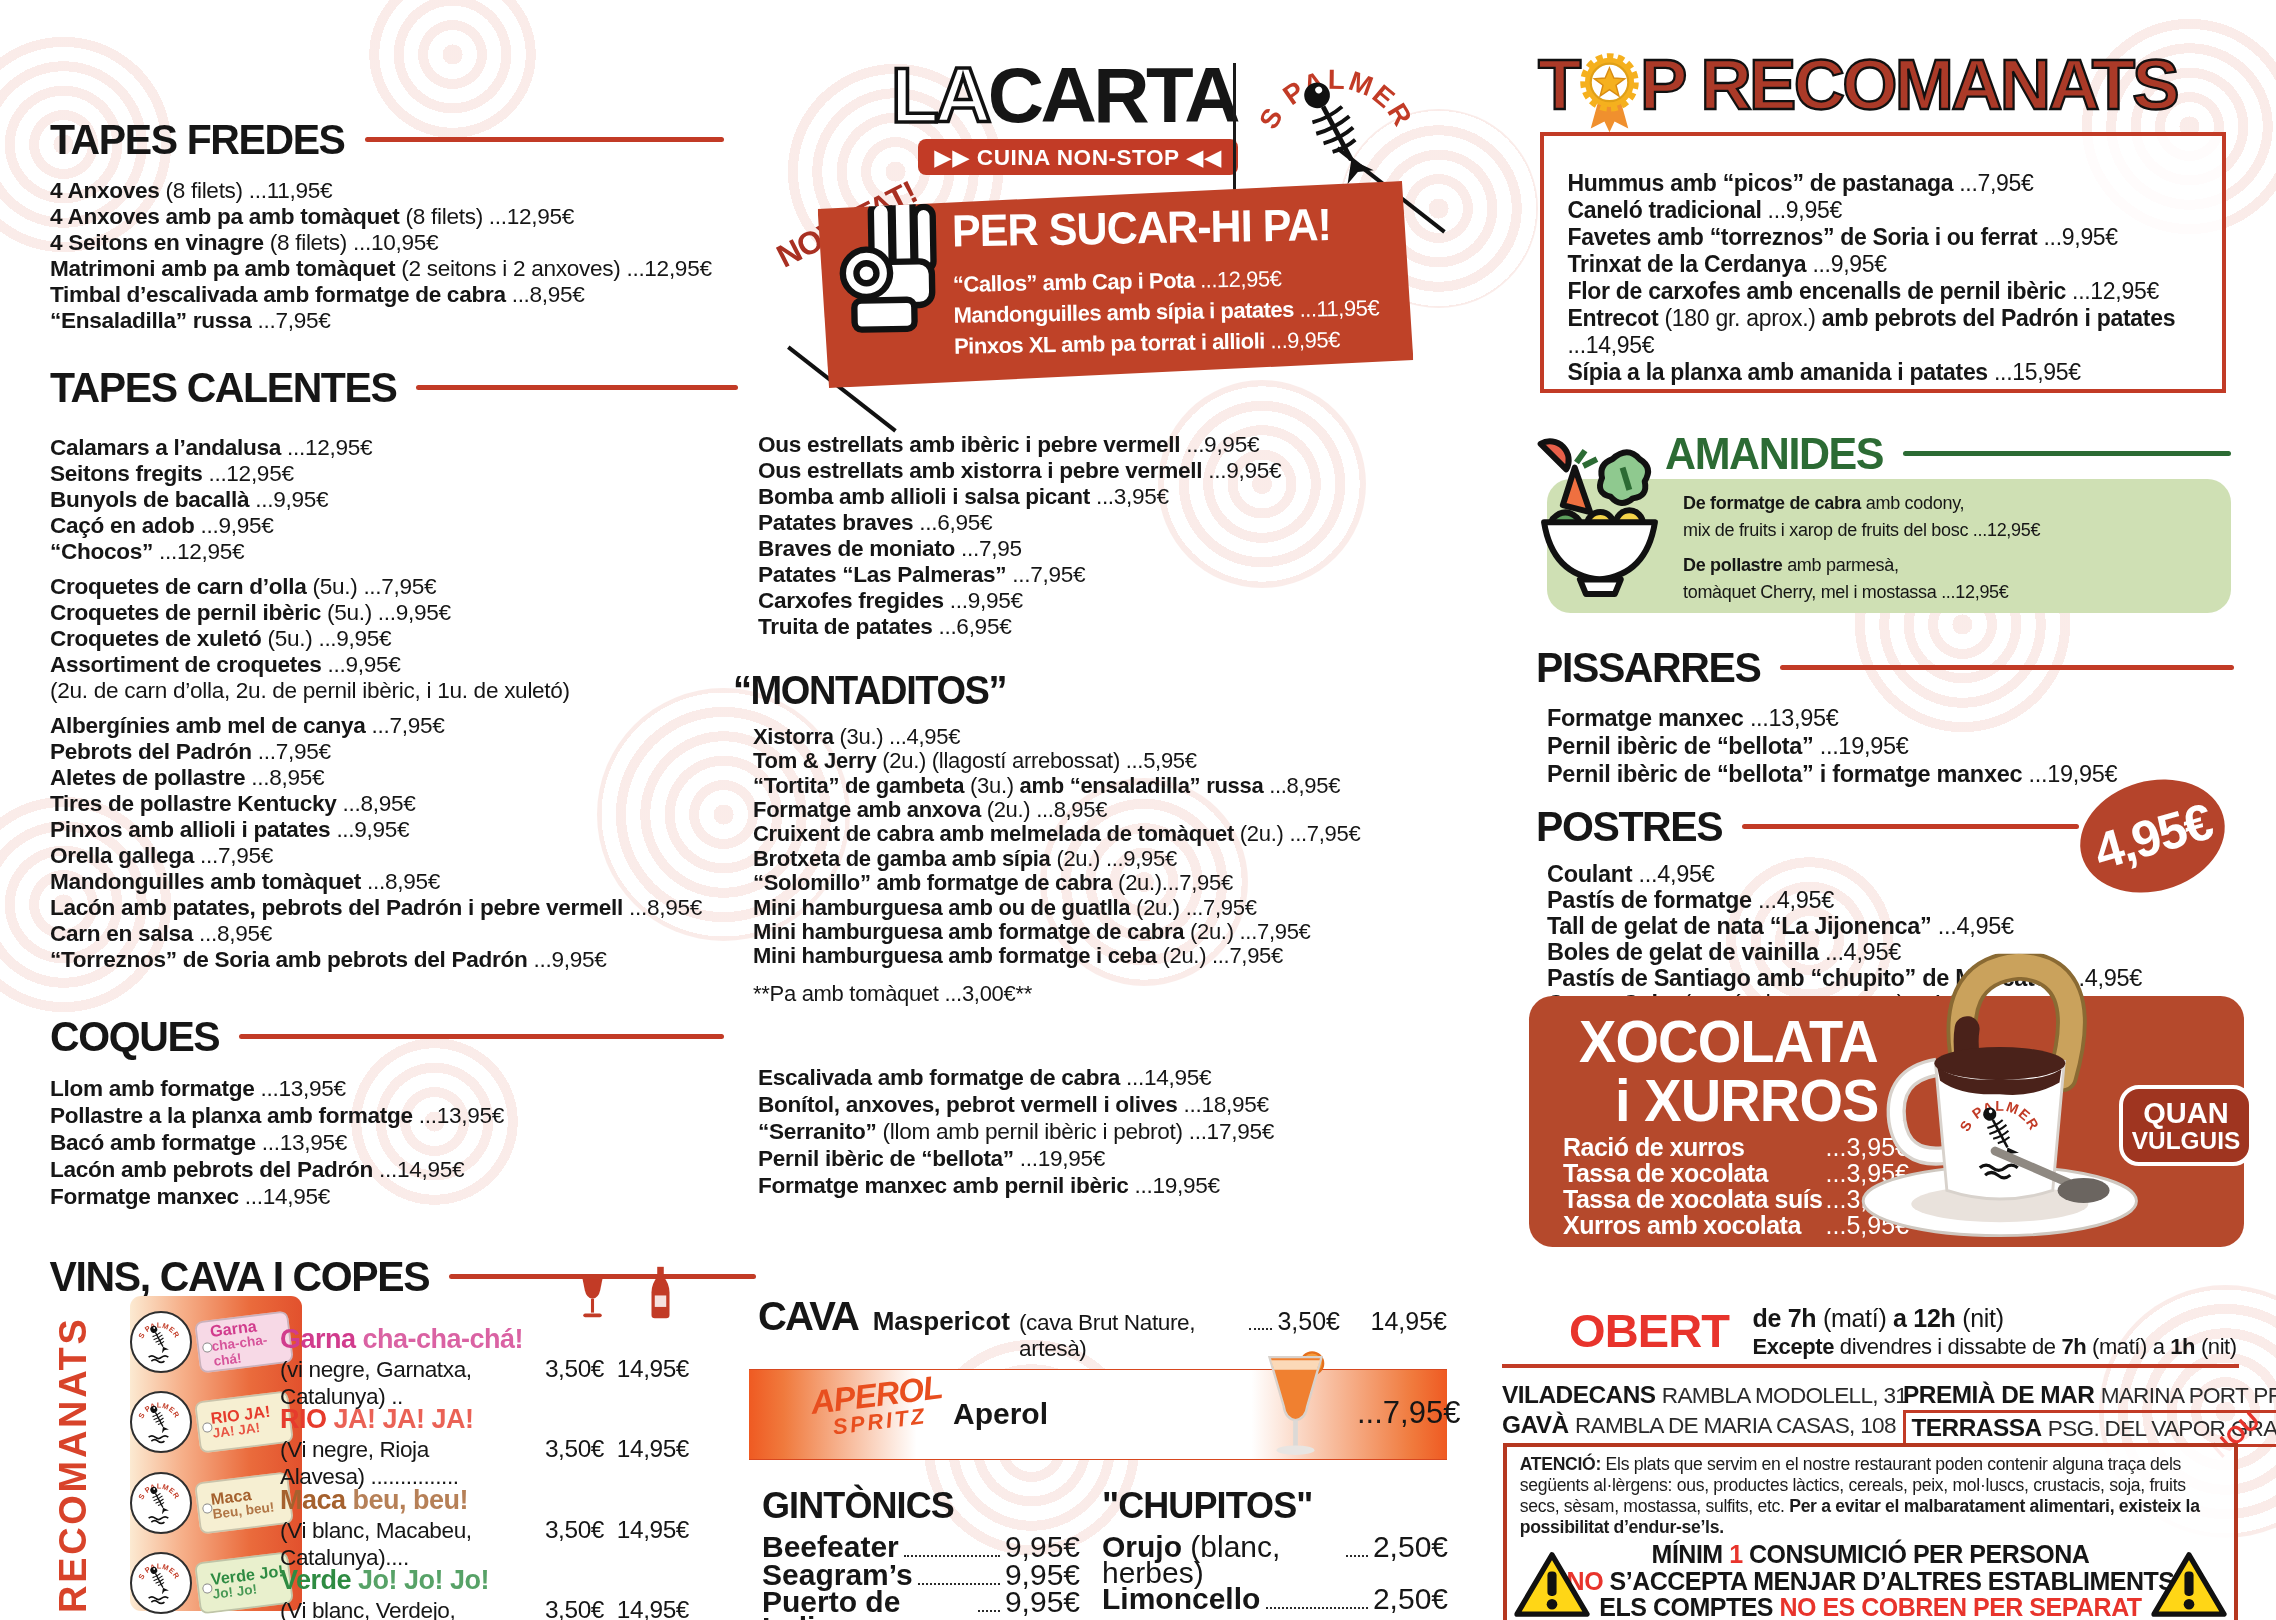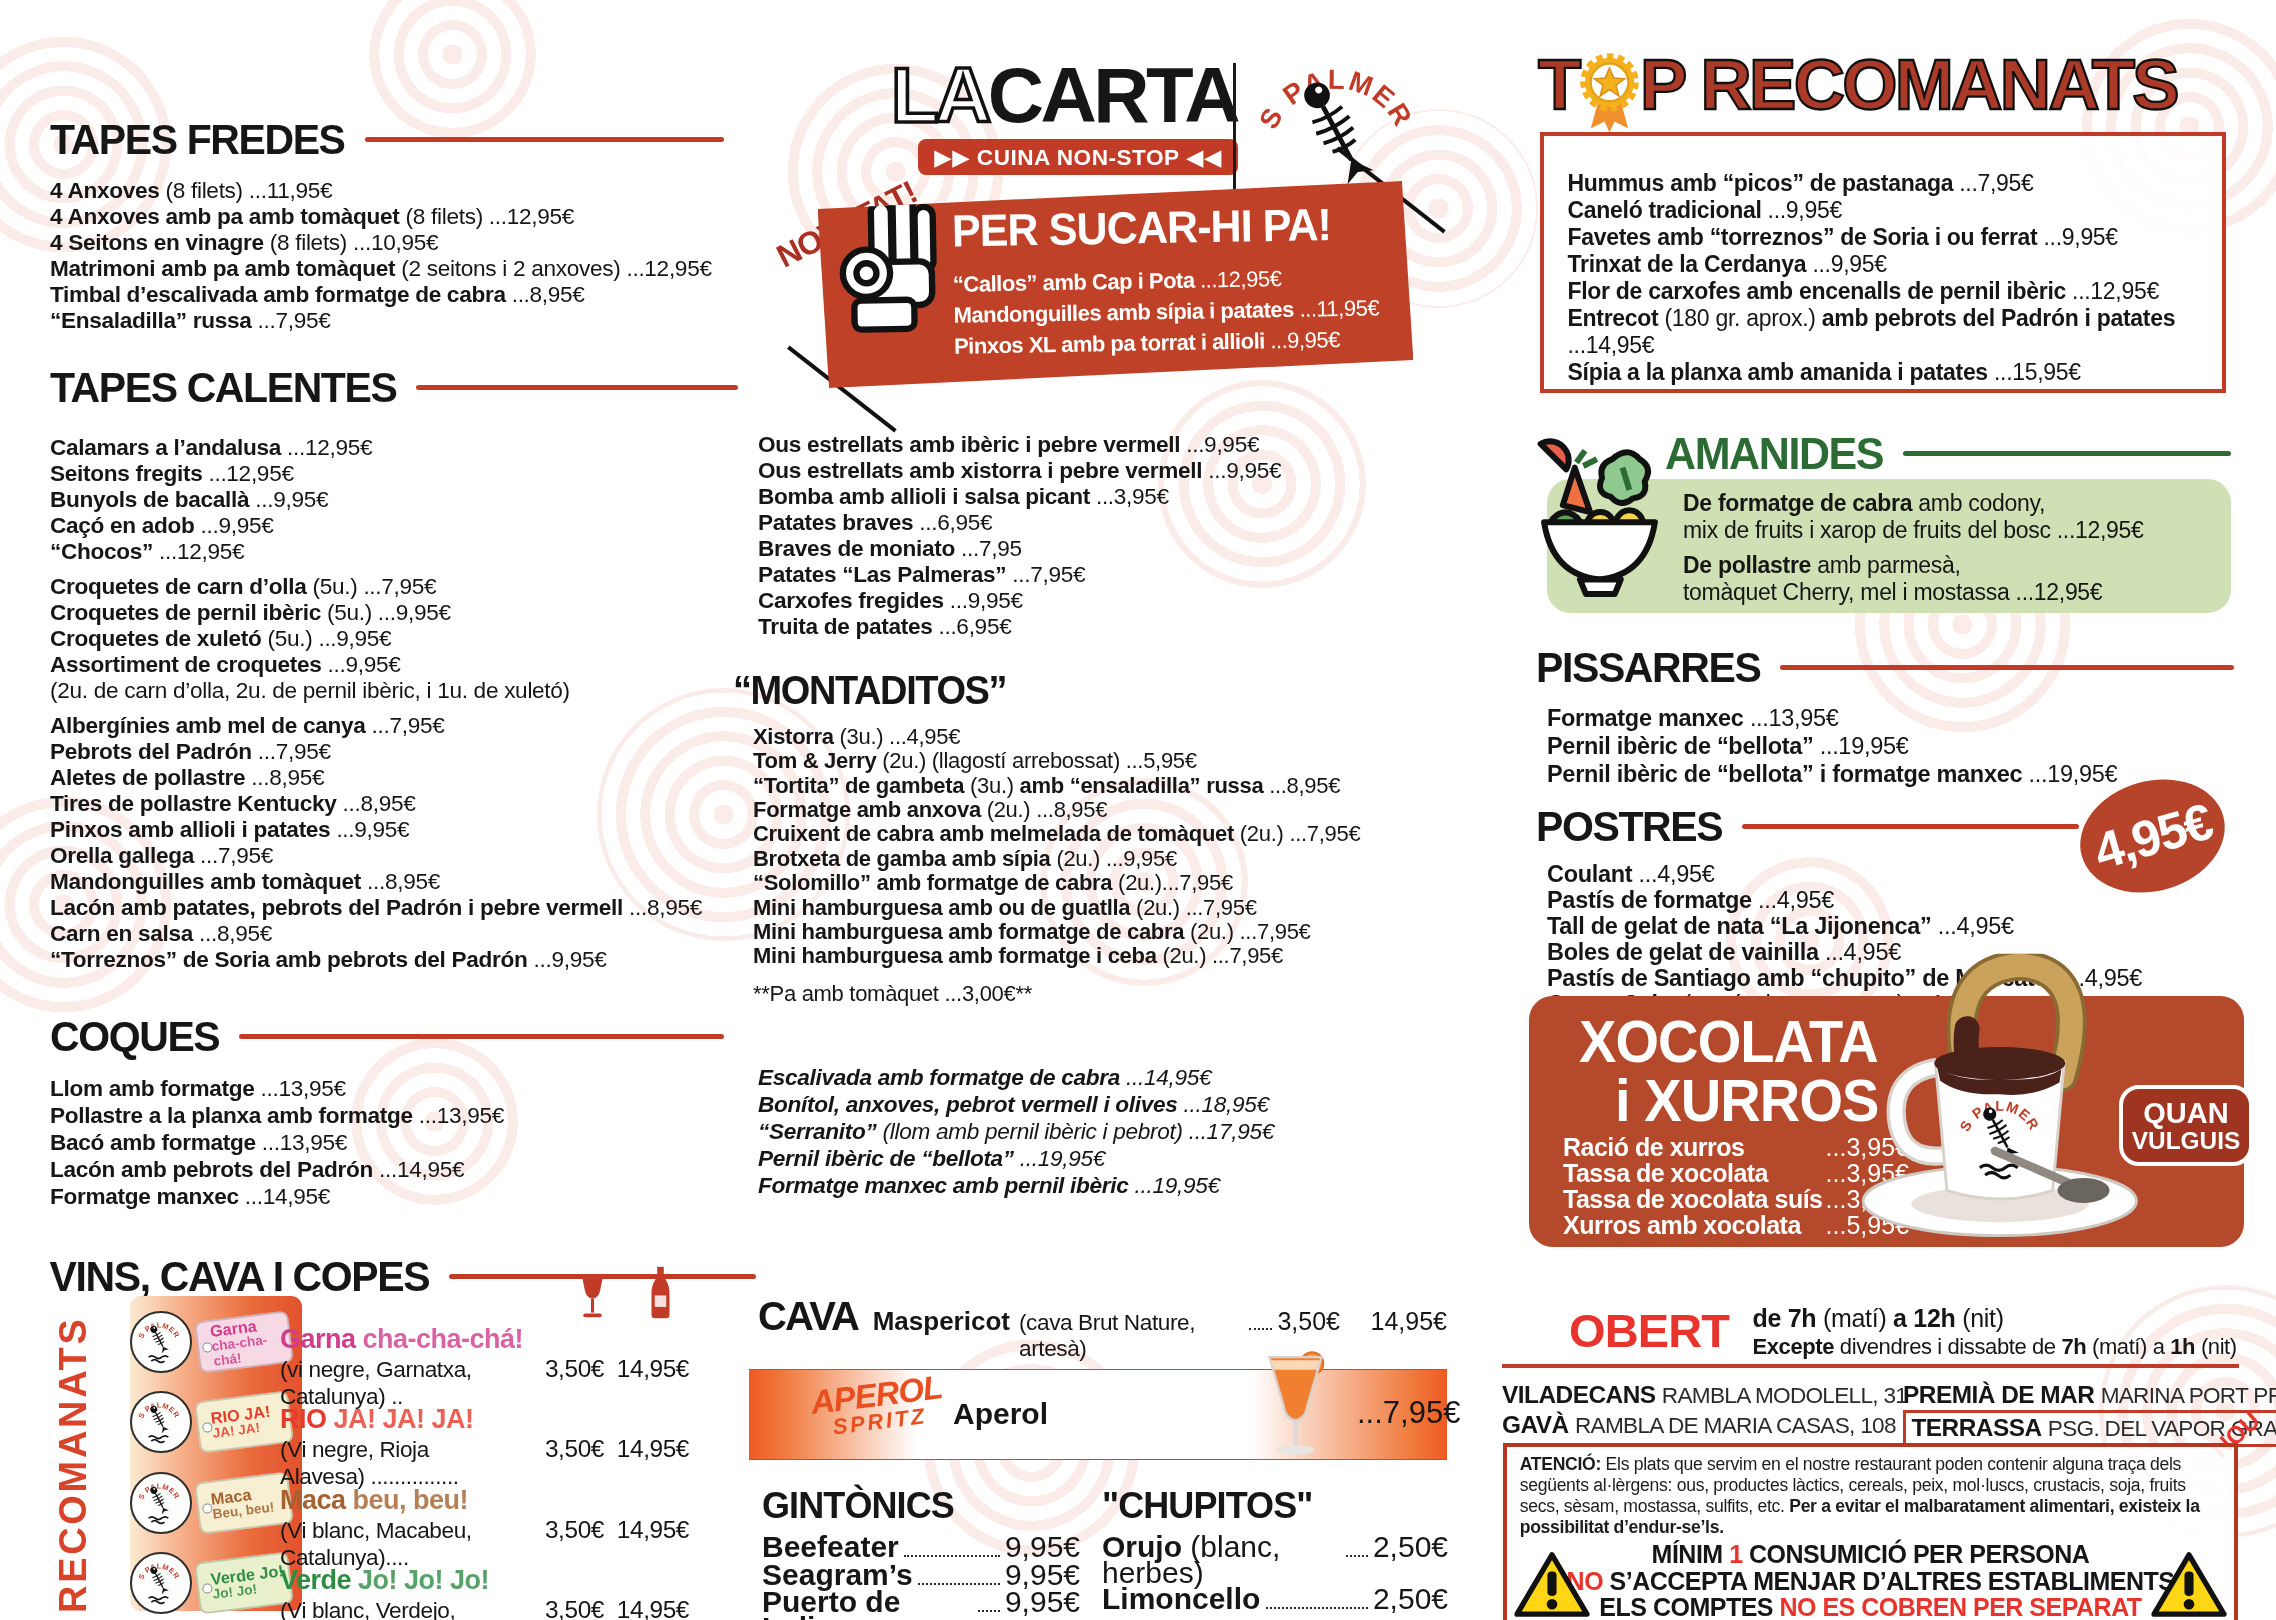--- a/index.html
+++ b/index.html
@@ -72,21 +72,21 @@
   #sucar .st{position:absolute;left:134px;top:18px;font-size:43px;font-weight:700;letter-spacing:-0.9px;transform:scaleY(1.05);}
   #sucar .items{position:absolute;left:134px;top:80px;width:452px;}
   #sucar .mi{color:#fff;font-size:22px;line-height:31px;letter-spacing:-0.5px;}
   .diag{position:absolute;width:136px;height:3.6px;background:#111;transform:rotate(38deg);}
   #midtapes{left:758px;top:432px;width:633px;}
   #mont{left:733px;top:669px;width:674px;}
   #mont .t{font-size:38px;}
   #mont .items{margin-top:12.7px;}
   #mont .mi{font-size:22px;line-height:24.4px;}
   #mont .foot{margin-top:11.8px;font-size:22px;letter-spacing:-0.3px;}
-  #cqr{left:758px;top:1064px;width:651px;font-style:italic;}
+  #cqr{left:758px;top:1064px;width:651px;}
   #cqr .mi{line-height:27px;}
   #cava{left:758px;top:1294px;width:689px;display:flex;align-items:baseline;}
   #cava .ct{font-size:40px;font-weight:700;letter-spacing:-1.8px;margin-right:14.5px;}
   #cava .cn{font-size:26px;font-weight:700;margin-right:9px;}
   #cava .cd{font-size:22.6px;letter-spacing:-0.4px;}
   #cava .leader{flex:1;border-bottom:2.7px dotted #2a2a2a;margin:0 5.4px 4.5px 5.4px;min-width:23.5px;}
   #cava .cp{font-size:25px;}
   #cava .gap40{width:34px;}
   #aperol{left:749px;top:1369px;width:698px;height:89px;
           background:linear-gradient(90deg,#ef5a22 0,#f07a3d 5%,#fff 24%,#fff 72%,#f07a3d 95%,#ef5a22 100%);
@@ -107,21 +107,21 @@
       font-size:71px;font-weight:700;letter-spacing:-2.7px;color:#ab3a28;-webkit-text-stroke:2.3px #111;
       line-height:76px;}
   #trec-title svg{width:65px;height:87px;margin:1.8px -1.8px 0 -1.8px;-webkit-text-stroke:0;}
   #trec-box{left:1540px;top:132px;width:686px;height:261px;border:4.5px solid #c23b26;background:rgba(255,255,255,.85);box-sizing:border-box;padding:34px 12.7px 0 23.5px;}
   #trec-box .mi{font-size:23px;line-height:27px;white-space:normal;}
   #ama{left:1529px;top:427px;width:711px;}
   #ama .hd{position:absolute;left:136px;top:1.8px;width:566px;}
   #ama .hd .t{color:#2c6b34;font-size:43px;}
   .amapanel{position:absolute;left:18px;top:52px;width:684px;height:134px;background:#cfe0b4;
             border-radius:23.5px;box-sizing:border-box;padding:11px 9px 0 136px;}
-  .amaitem{margin-bottom:8.1px;font-size:23px;line-height:27px;letter-spacing:-0.3px;}
+  .amaitem{margin-bottom:8.1px;font-size:18px;line-height:27px;letter-spacing:-0.3px;}
   .salad{position:absolute;left:-1.8px;top:5.4px;width:145px;height:172px;}
   #pis{left:1536px;top:644px;width:698px;}
   #pis .items{margin-top:12.7px;} #pis .mi{font-size:23.5px;line-height:28px;}
   #pos{left:1536px;top:803px;width:698px;}
   #pos .hd{width:543px;}
   #pos .items{margin-top:11px;} #pos .mi{font-size:23.5px;line-height:26px;}
   .badge495{position:absolute;left:543px;top:-22px;width:147px;height:110px;background:#b5442b;
             border-radius:50%;transform:rotate(-16deg);display:flex;align-items:center;justify-content:center;
             color:#fff;font-weight:700;font-size:51px;letter-spacing:-1.8px;}
   #xoc{left:1529px;top:996px;width:715px;height:251px;background:#b5492c;border-radius:23.5px;color:#fff;}

